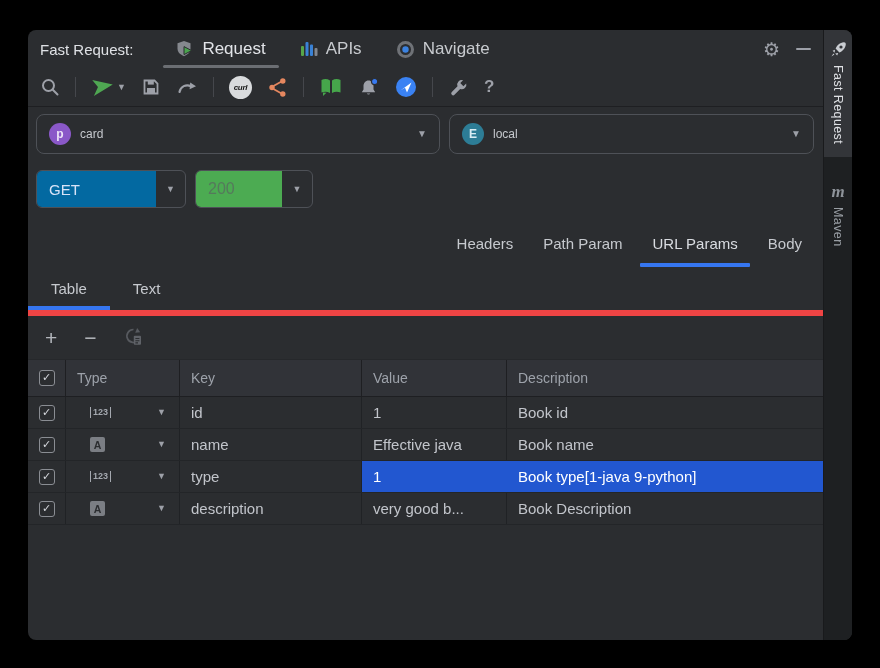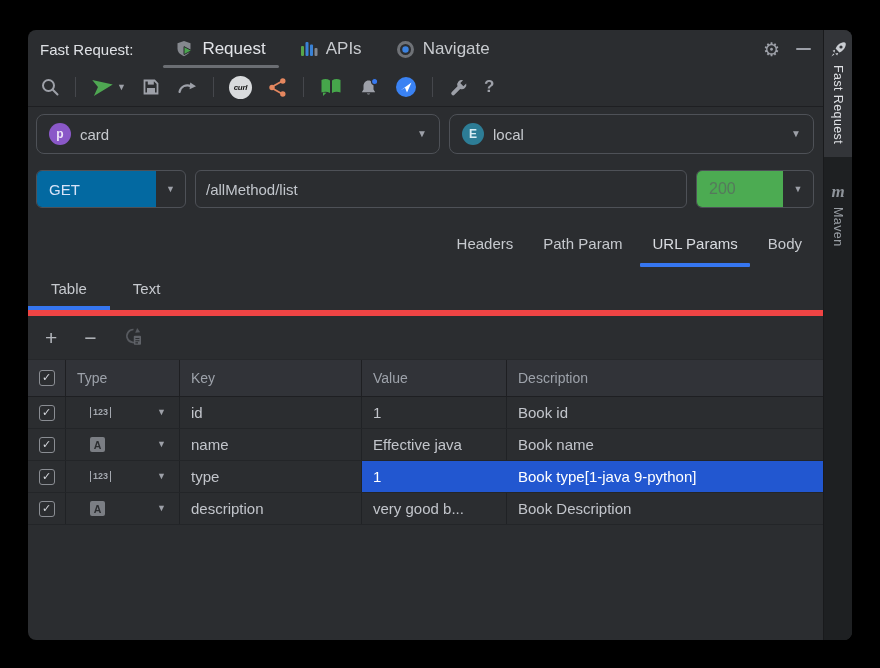--- a/index.html
+++ b/index.html
@@ -28,21 +28,21 @@
   .help{color:#9da0a8;font-size:17px;font-weight:bold;}
 
   
   .combo-row{display:flex;gap:9px;padding:7px 9px 9px 8px;flex:none;}
   .combo{height:40px;border:1px solid #4e5157;border-radius:8px;display:flex;align-items:center;gap:9px;padding:0 12px;box-sizing:border-box;}
   .combo.project{width:404px;flex:none;}
   .combo.env{flex:1;}
   .badge{width:22px;height:22px;border-radius:50%;display:flex;align-items:center;justify-content:center;font-size:12px;font-weight:bold;flex:none;}
   .badge.p{background:#8a58c8;color:#ece4f7;}
   .badge.e{background:#2d7d96;color:#d9edf4;}
-  .combo-label{color:#c6c9ce;font-size:15px;}
+  .combo-label{color:#c6c9ce;font-size:12px;}
   .combo .caret{margin-left:auto;font-size:10px;}
 
   
   .request-row{display:flex;gap:9px;padding:7px 9px 11px 8px;flex:none;}
   .method{width:150px;height:38px;border:1px solid #4e5157;border-radius:6px;display:flex;overflow:hidden;box-sizing:border-box;flex:none;}
   .method-label{flex:1;background:#0369a1;color:#d7e3f8;font-size:15px;display:flex;align-items:center;padding-left:12px;}
   .method-caret{width:29px;display:flex;align-items:center;justify-content:center;}
   .url-field{flex:1;height:38px;border:1px solid #4e5157;border-radius:6px;background:transparent;color:#c2c6cc;font-size:15px;padding:0 10px;box-sizing:border-box;font-family:"Liberation Sans",sans-serif;outline:none;}
   .status{width:118px;height:38px;border:1px solid #4e5157;border-radius:6px;display:flex;overflow:hidden;box-sizing:border-box;flex:none;}
   .status-label{flex:1;background:#4cab52;color:#55795c;font-size:16px;display:flex;align-items:center;padding-left:12px;}
@@ -228,21 +228,20 @@
         </div>
       </div>
 
       <div class="request-row">
         <div class="method">
           <span class="method-label">GET</span>
           <span class="method-caret">
               <span class="caret">▼</span>
             </span>
         </div>
-        <input class="url-field" value="/allMethod/list" style="">
         <div class="status">
           <span class="status-label">200</span>
           <span class="status-caret">
               <span class="caret">▼</span>
             </span>
         </div>
       </div>
 
       <div class="req-tabs">
         <div class="rtab">Headers</div>

